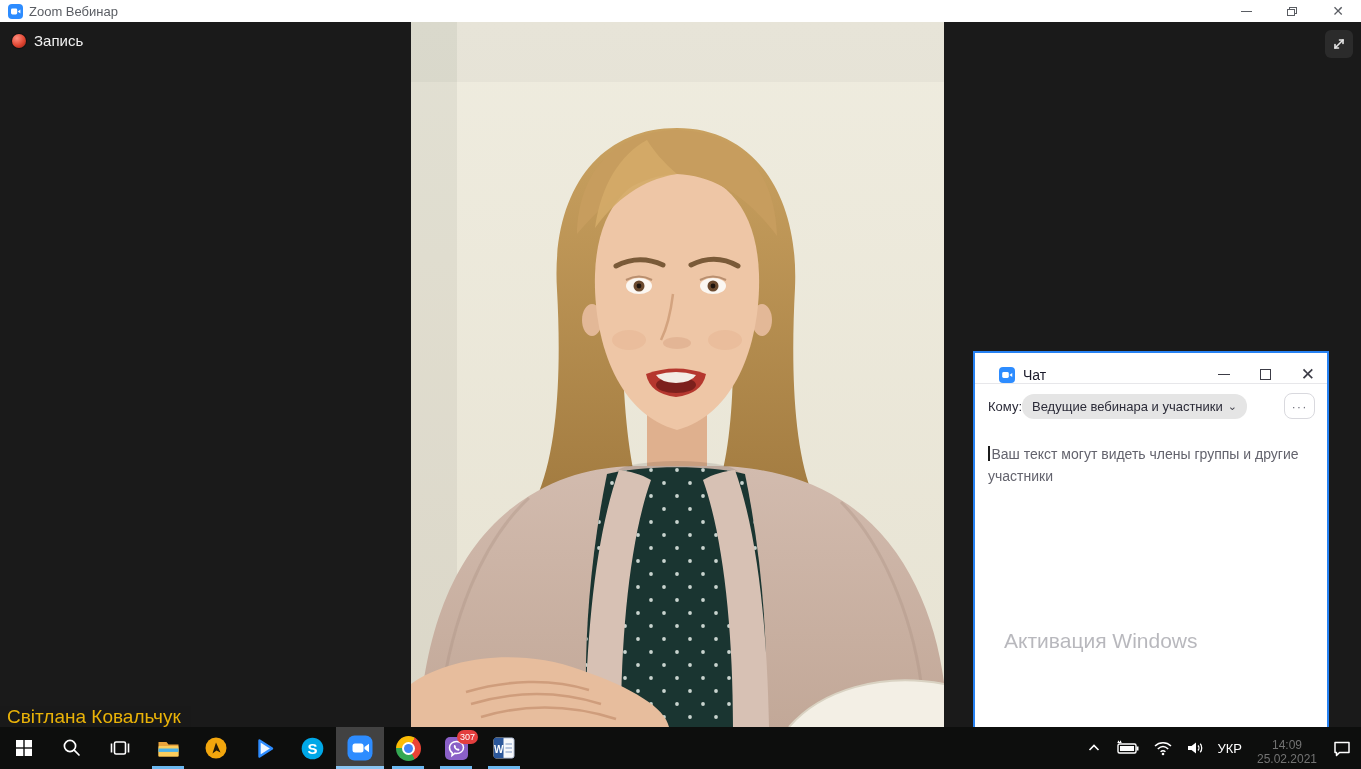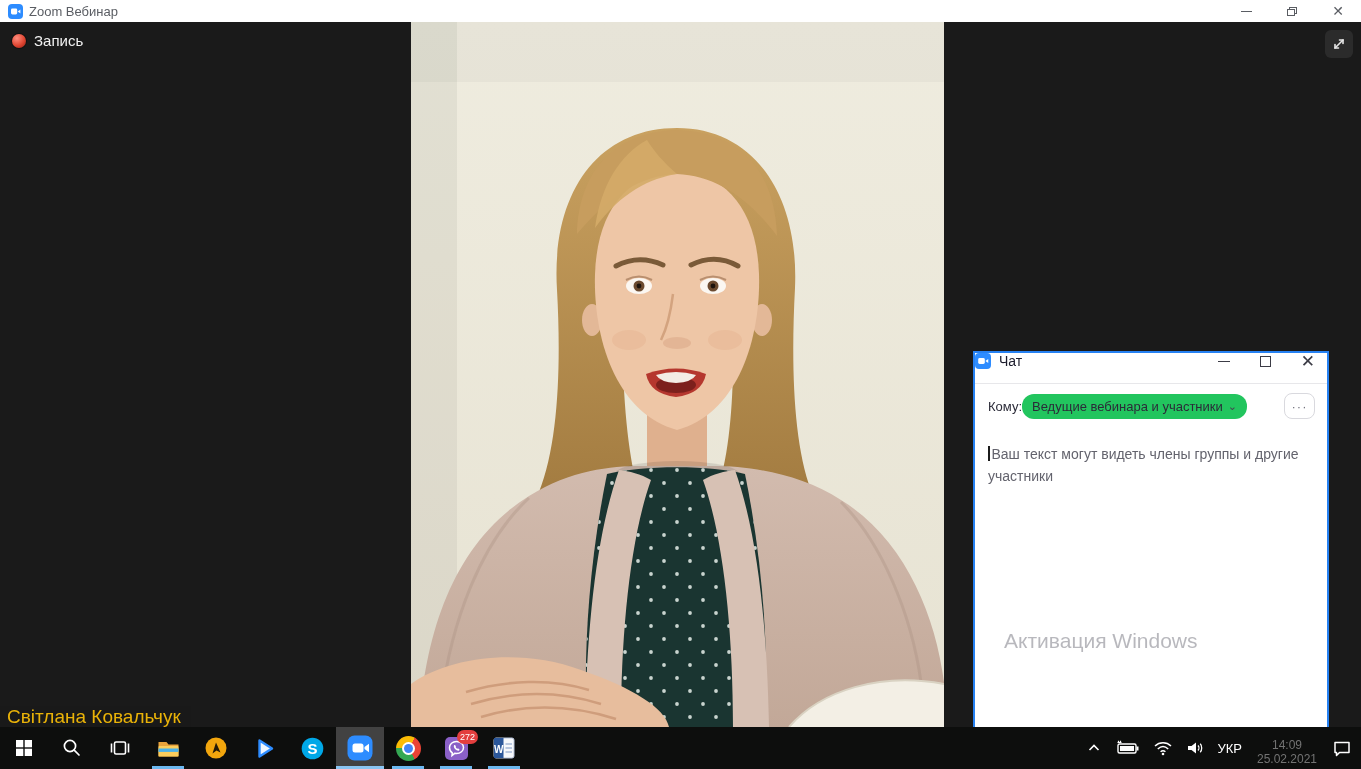--- a/index.html
+++ b/index.html
@@ -44,36 +44,36 @@
   .video svg { display:block; }
 
   .name-tag { position:absolute; left:0; top:684px; height:21px; z-index:30;
               background:rgba(25,25,25,.78); color:#eab308; font-size:19px;
               display:flex; align-items:center; padding:0 10px 0 7px; }
 
   
   .chat { position:absolute; left:973px; top:329px; width:356px; height:381px;
           background:#ffffff; border:2px solid #2681f2; z-index:40;
           display:flex; flex-direction:column; }
-  .chat-header { height:30px; display:flex; align-items:flex-start; padding:0 12px 0 0; flex:0 0 auto; }
+  .chat-header { height:30px; display:flex; align-items:flex-end; padding:0 12px 0 0; flex:0 0 auto;margin-left:24px; }
   .chat-header .app-ico { width:16px; height:16px; border-radius:4px; background:#2d8cff;
                           position:relative; margin-right:8px; }
   .chat-title { font-size:14px; color:#1b1b2b; }
   .chat-ctrls { margin-left:auto; display:flex; align-items:center; gap:30px; }
   .chat-ctrls .minus { display:block; width:12px; height:1.5px; background:#3c3c46; }
   .chat-ctrls .maxbox { display:block; width:11px; height:11px; border:1.5px solid #3c3c46; }
   .chat-ctrls .x { font-size:17px; color:#3c3c46; line-height:1; }
   .chat-body { flex:1 1 auto; padding:7px 16px 0 16px; overflow:hidden; }
   .msg-meta { font-size:13.5px; color:#8a8a9a; margin-bottom:3px; }
   .msg-meta .grp { color:#2681f2; }
   .msg-text { font-size:15px; line-height:20px; color:#2b2b38; width:330px; }
   .chat-footer { flex:0 0 auto; border-top:1px solid #e7e7ea; padding:9px 12px 8px 13px; height:95px; }
   .to-row { display:flex; align-items:center; }
   .to-label { font-size:13px; color:#2b2b38; }
-  .to-pill { background:#22c55e; border-radius:12px; padding:5px 10px; font-size:13px;
+  .to-pill { background:#e5e5e5; border-radius:12px; padding:5px 10px; font-size:13px;
              color:#2b2b38; display:flex; align-items:center; gap:5px; }
   .to-pill .chev { font-size:11px; color:#45454f; }
   .more-btn { margin-left:auto; width:31px; height:26px; border:1px solid #d9d9de; border-radius:8px;
               color:#74747f; font-size:13px; letter-spacing:1px; display:flex; align-items:center;
               justify-content:center; background:#fff; }
   .input-row { margin-top:24px; font-size:14px; line-height:22px; color:#63636d; width:312px; }
   .caret { display:inline-block; width:1.5px; height:15px; background:#1b1b1b;
            vertical-align:-2px; margin-right:2px; }
 
   
@@ -336,21 +336,21 @@
       <span class="chrome-ball"></span>
       <span class="runline"></span>
     </div>
 
     <div class="tb-btn" title="Viber">
       <svg width="27" height="27" viewBox="0 0 27 27">
         <rect x="2" y="2" width="23" height="23" rx="5" fill="#8a60c7"></rect>
         <path d="M13.5 6.5 c4 0 7 2.6 7 6 c0 3.4-3 6-7 6 c-.6 0-1.2-.05-1.8-.17 L9 20.5 l.3-2.6 c-1.7-1.1-2.8-2.9-2.8-5.4 c0-3.4 3-6 7-6 Z" fill="none" stroke="#fff" stroke-width="1.5"></path>
         <path d="M11 10.2 c.8-.4 1.3-.2 1.6.5 l.3.8 c-.3.5-.2 1 .4 1.6 c.6.6 1.1.7 1.6.4 l.8.3 c.7.3.9.8.5 1.6 c-1.1.6-2.6.1-3.9-1.2 c-1.3-1.3-1.8-2.9-1.3-4 Z" fill="#fff"></path>
       </svg>
-      <span class="badge">272</span>
+      <span class="badge">307</span>
       <span class="runline"></span>
     </div>
 
     <div class="tb-btn" title="Microsoft Word">
       <svg width="26" height="26" viewBox="0 0 26 26">
         <rect x="3" y="3" width="20" height="20" rx="2" fill="#f6f8fb" stroke="#b9c6dd" stroke-width="1"></rect>
         <rect x="3" y="3" width="9.5" height="20" fill="#2b579a"></rect>
         <text x="7.7" y="17.5" text-anchor="middle" font-family="Liberation Sans, sans-serif" font-size="10" font-weight="bold" fill="#fff">W</text>
         <g stroke="#9fb4d4" stroke-width="1.4">
             <line x1="14.5" y1="9" x2="21" y2="9"></line>

